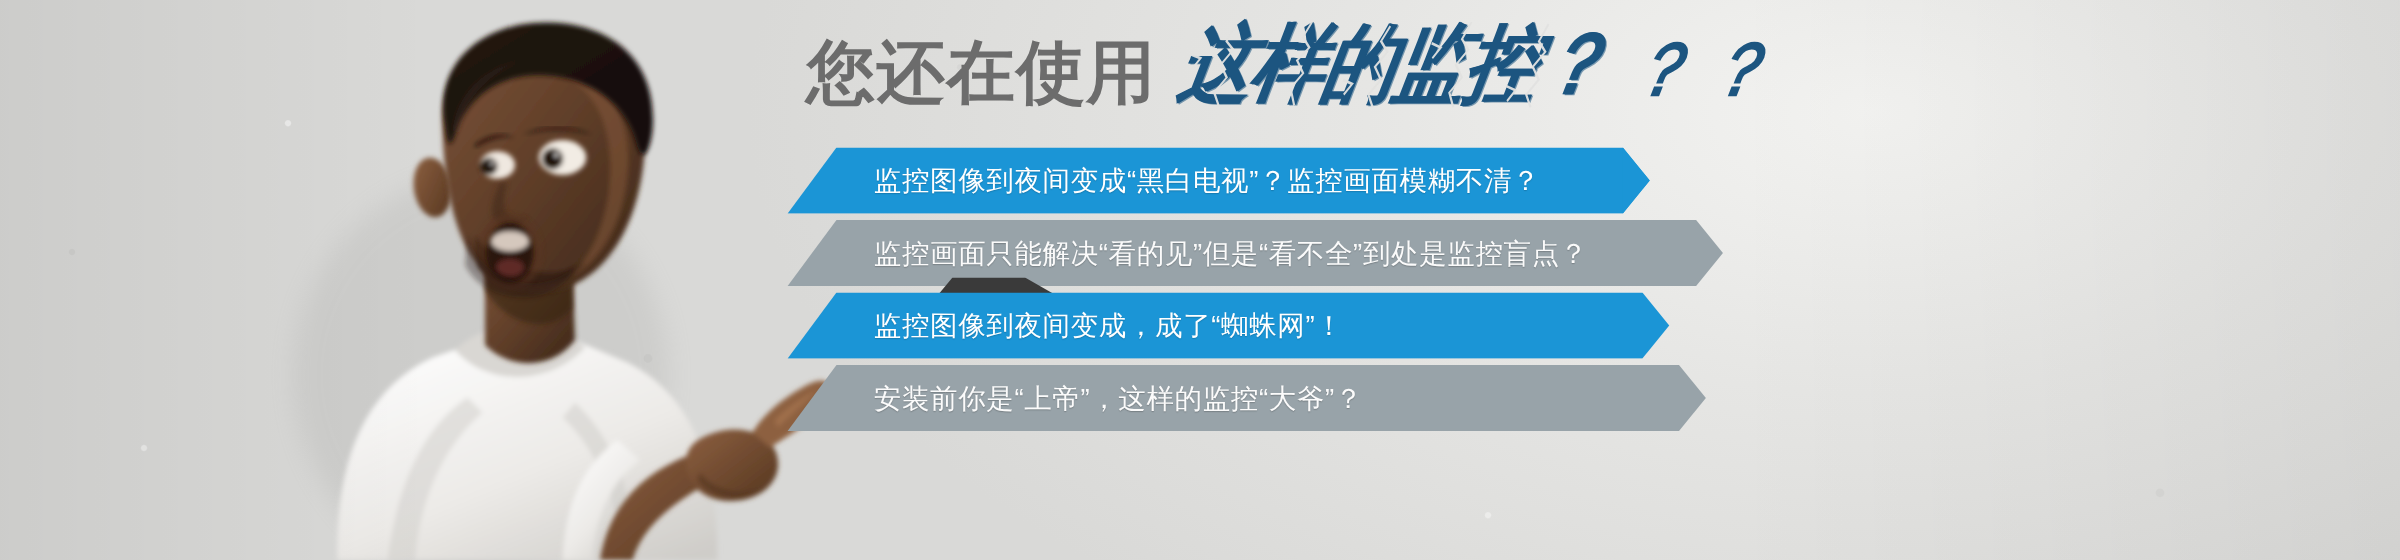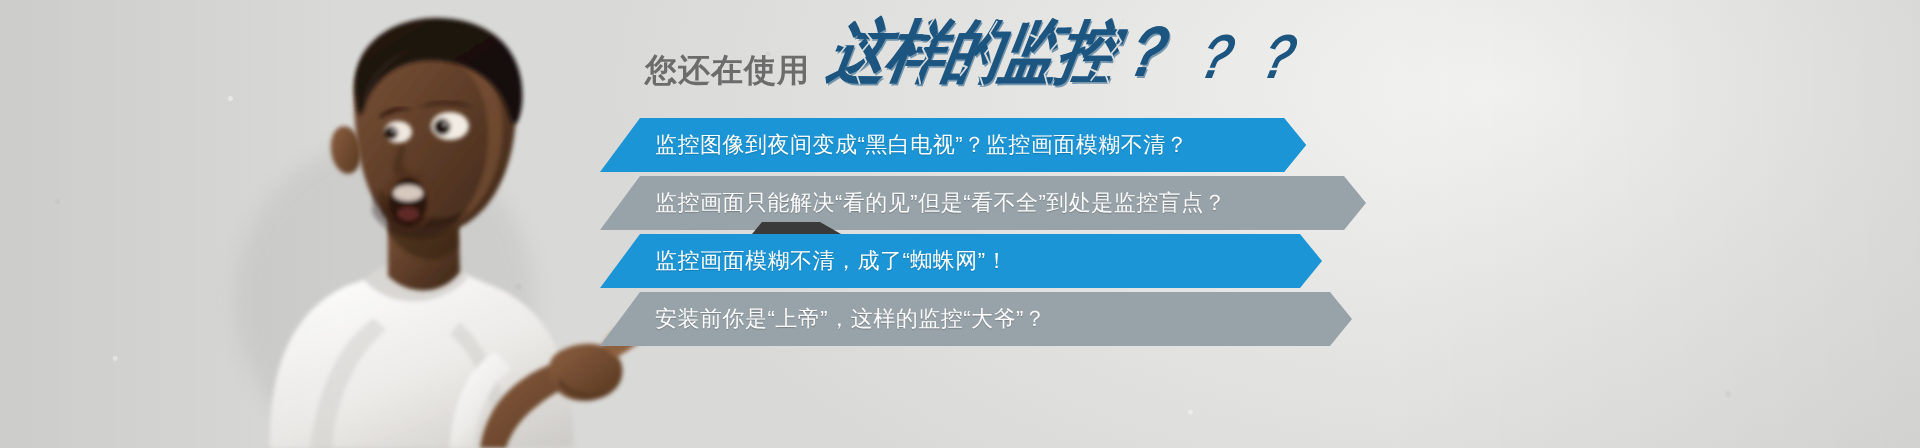--- a/index.html
+++ b/index.html
@@ -35,21 +35,21 @@
   
   .person{position:absolute;left:150px;top:0;width:540px;height:448px;}
   .person svg{display:block;}
 
   
   .headline{
     position:absolute;left:645px;top:28px;
     display:flex;align-items:flex-end;gap:14px;z-index:5;
   }
   .headline .plain{
-    font-size:32px;font-weight:bold;color:#6c6c6c;letter-spacing:1px;
+    font-size:55px;font-weight:bold;color:#6c6c6c;letter-spacing:1px;
     line-height:1;white-space:nowrap;
   }
   .headline .fancy{
     font-size:58px;font-weight:bold;color:#1c5580;
     font-style:italic;letter-spacing:-1px;line-height:1;white-space:nowrap;
     transform:skewX(-10deg) scaleY(1.18);transform-origin:left bottom;
     text-shadow:1px 0 0 #1c5580,2px 1px 0 rgba(28,85,128,.55);
     position:relative;
   }
   
@@ -58,21 +58,21 @@
   }
   .headline .qmarks{
     font-size:52px;font-weight:bold;color:#1c5580;font-style:italic;
     line-height:1;white-space:nowrap;letter-spacing:10px;
     transform:skewX(-10deg) scaleY(1.15);transform-origin:left bottom;
     margin-left:2px;
   }
 
   
   .banners{position:absolute;left:0;top:118px;width:1920px;z-index:4;}
-  .band{position:relative;height:54px;margin-bottom:4px;}
+  .band{position:relative;height:54px;margin-bottom:4px;margin-left:44px;}
   .band .shape{position:absolute;inset:0;}
   .band .label{
     position:absolute;left:655px;top:0;height:54px;display:flex;align-items:center;
     font-size:22px;color:#ffffff;white-space:nowrap;letter-spacing:.5px;
     text-shadow:0 1px 1px rgba(0,0,0,.18);
   }
   .band.gray .label{color:#fbfbfb;text-shadow:0 1px 1px rgba(0,0,0,.22);}
 </style>
 </head>
 <body>
@@ -227,21 +227,21 @@
     <div style="position:relative;height:0;">
       <svg style="position:absolute;left:0;top:-12px;width:1920px;height:26px;" viewBox="0 0 1920 26" preserveAspectRatio="none">
         <polygon points="762,0 820,0 862,24 742,24" fill="#3a3a3a"></polygon>
       </svg>
     </div>
 
     <div class="band blue">
       <svg class="shape" viewBox="0 0 1920 54" preserveAspectRatio="none">
         <polygon points="640,0 1300,0 1322,27 1300,54 600,54" fill="#1b95d6"></polygon>
       </svg>
-      <div class="label">监控画面模糊不清，成了“蜘蛛网”！</div>
+      <div class="label">监控图像到夜间变成，成了“蜘蛛网”！</div>
     </div>
 
     <div class="band gray">
       <svg class="shape" viewBox="0 0 1920 54" preserveAspectRatio="none">
         <polygon points="640,0 1330,0 1352,27 1330,54 600,54" fill="#98a3a9"></polygon>
       </svg>
       <div class="label">安装前你是“上帝”，这样的监控“大爷”？</div>
     </div>
   </div>
 </div>

